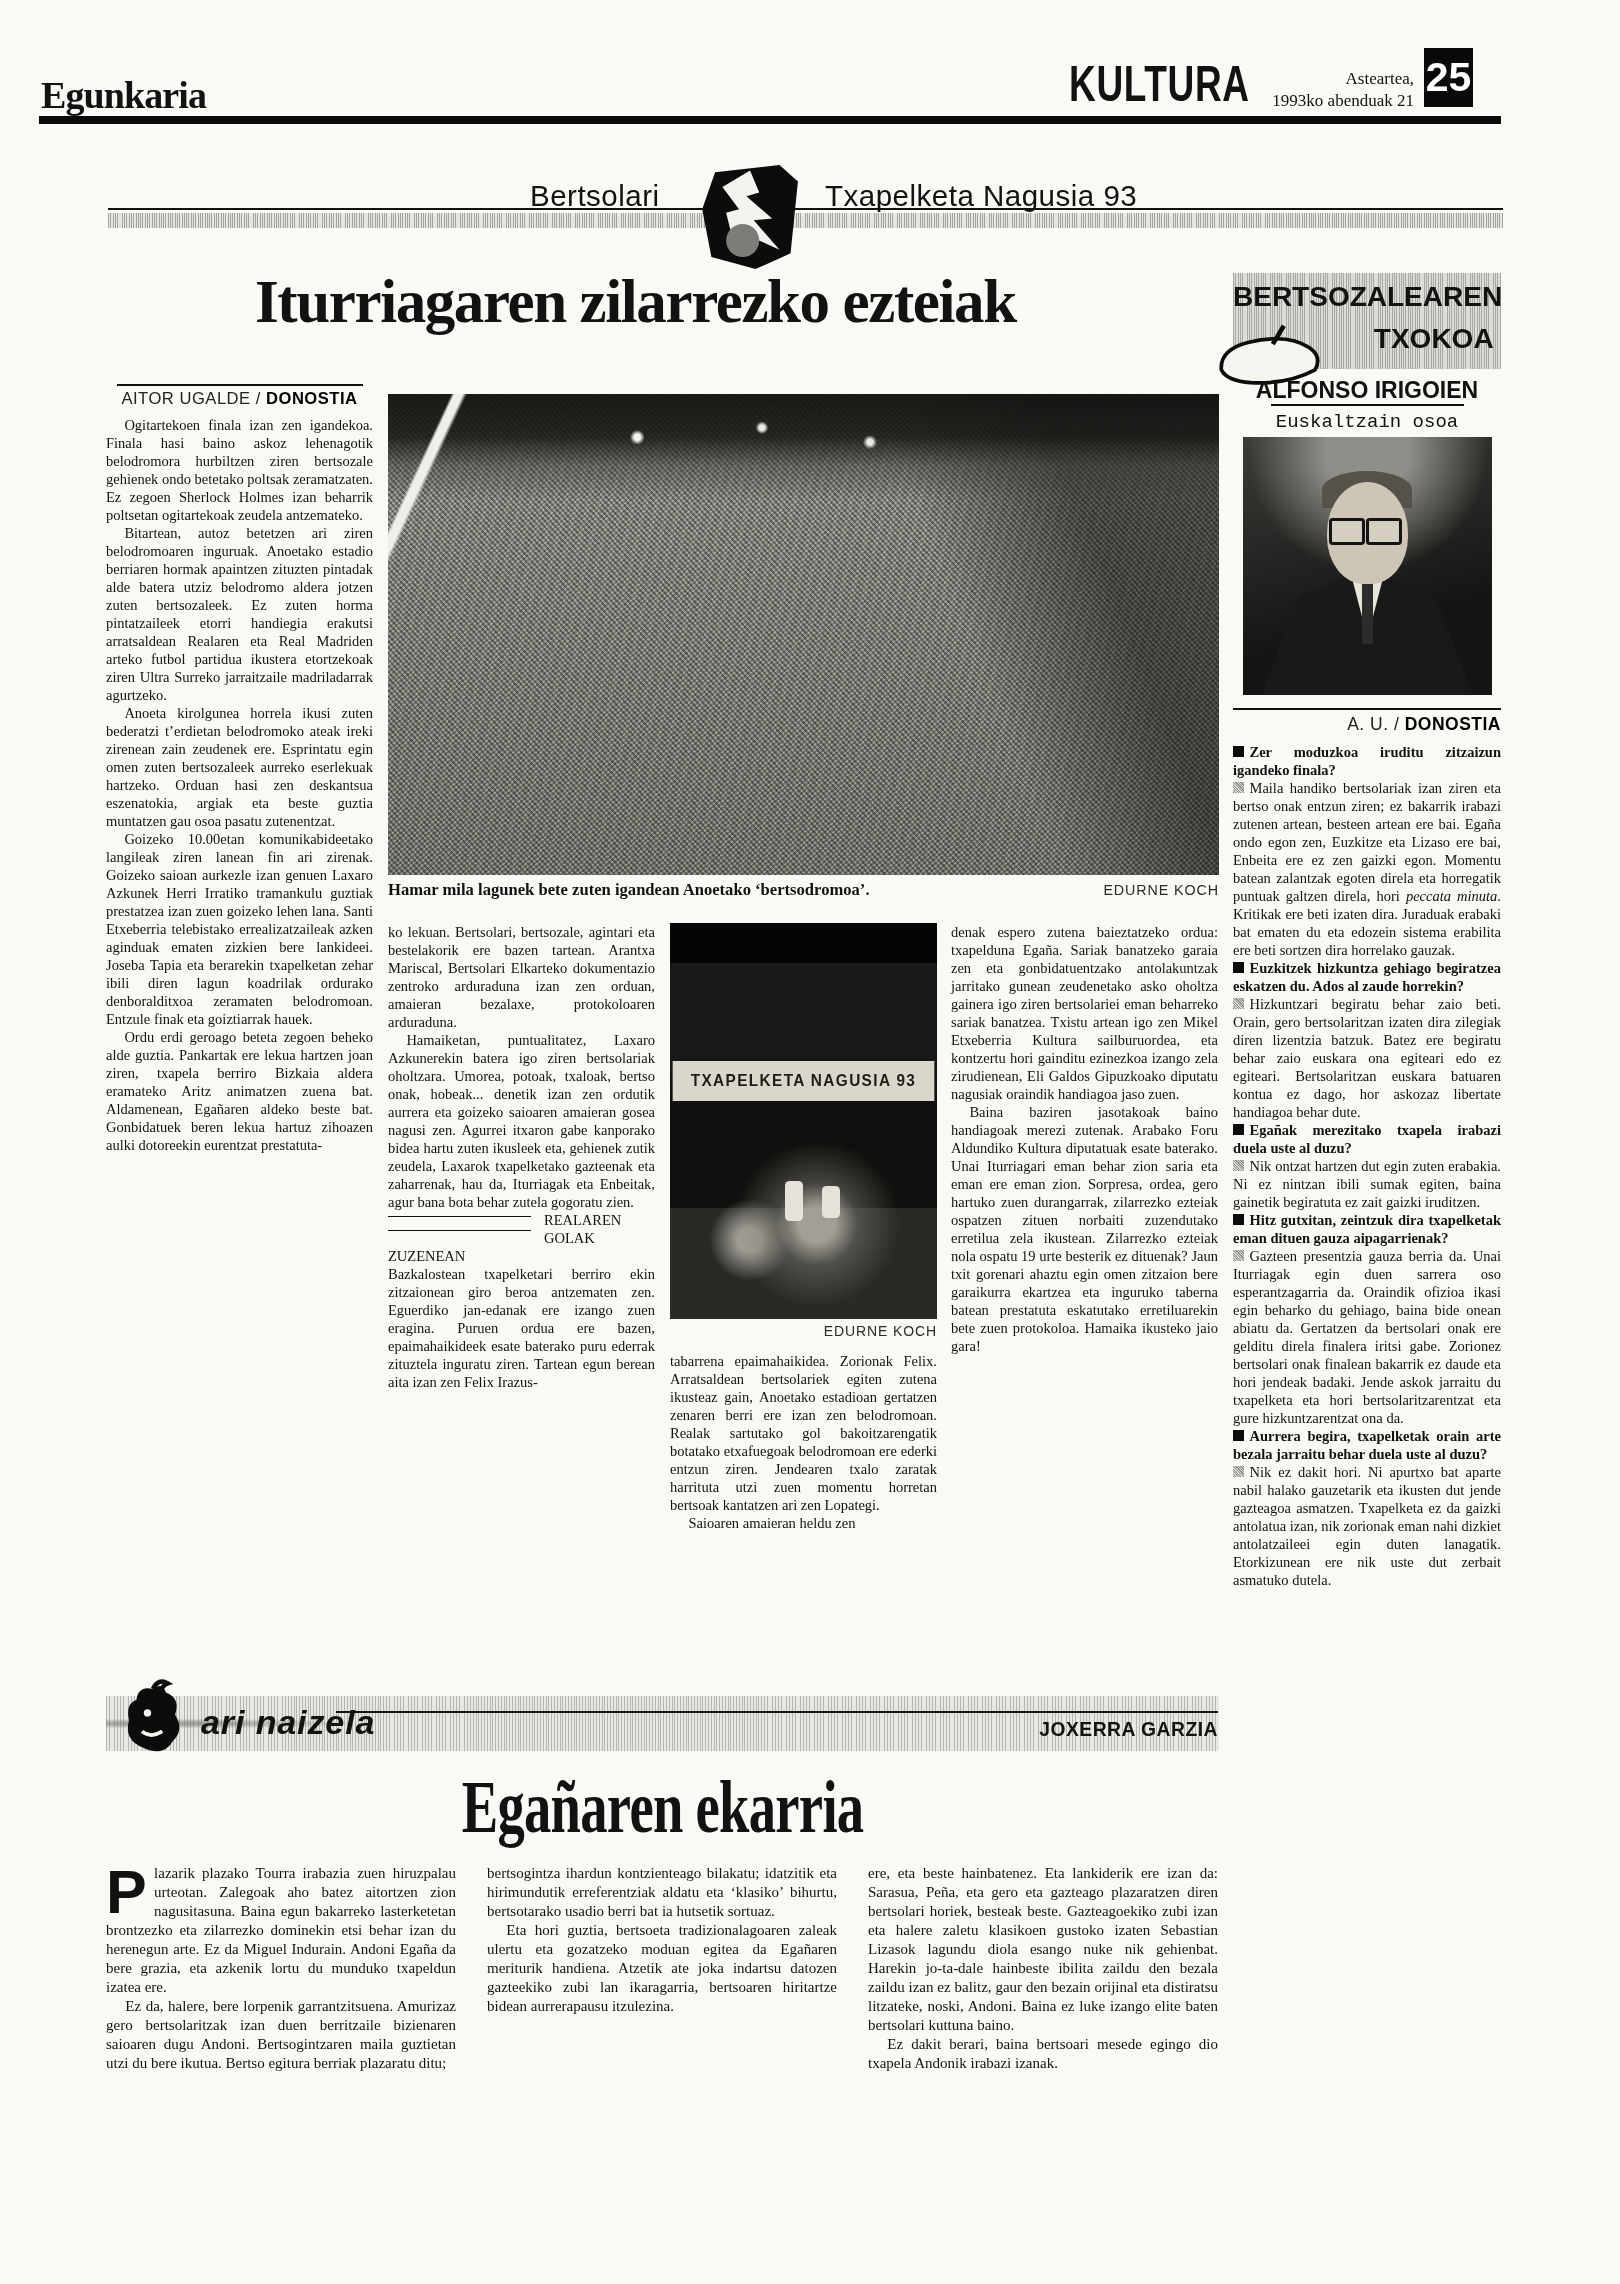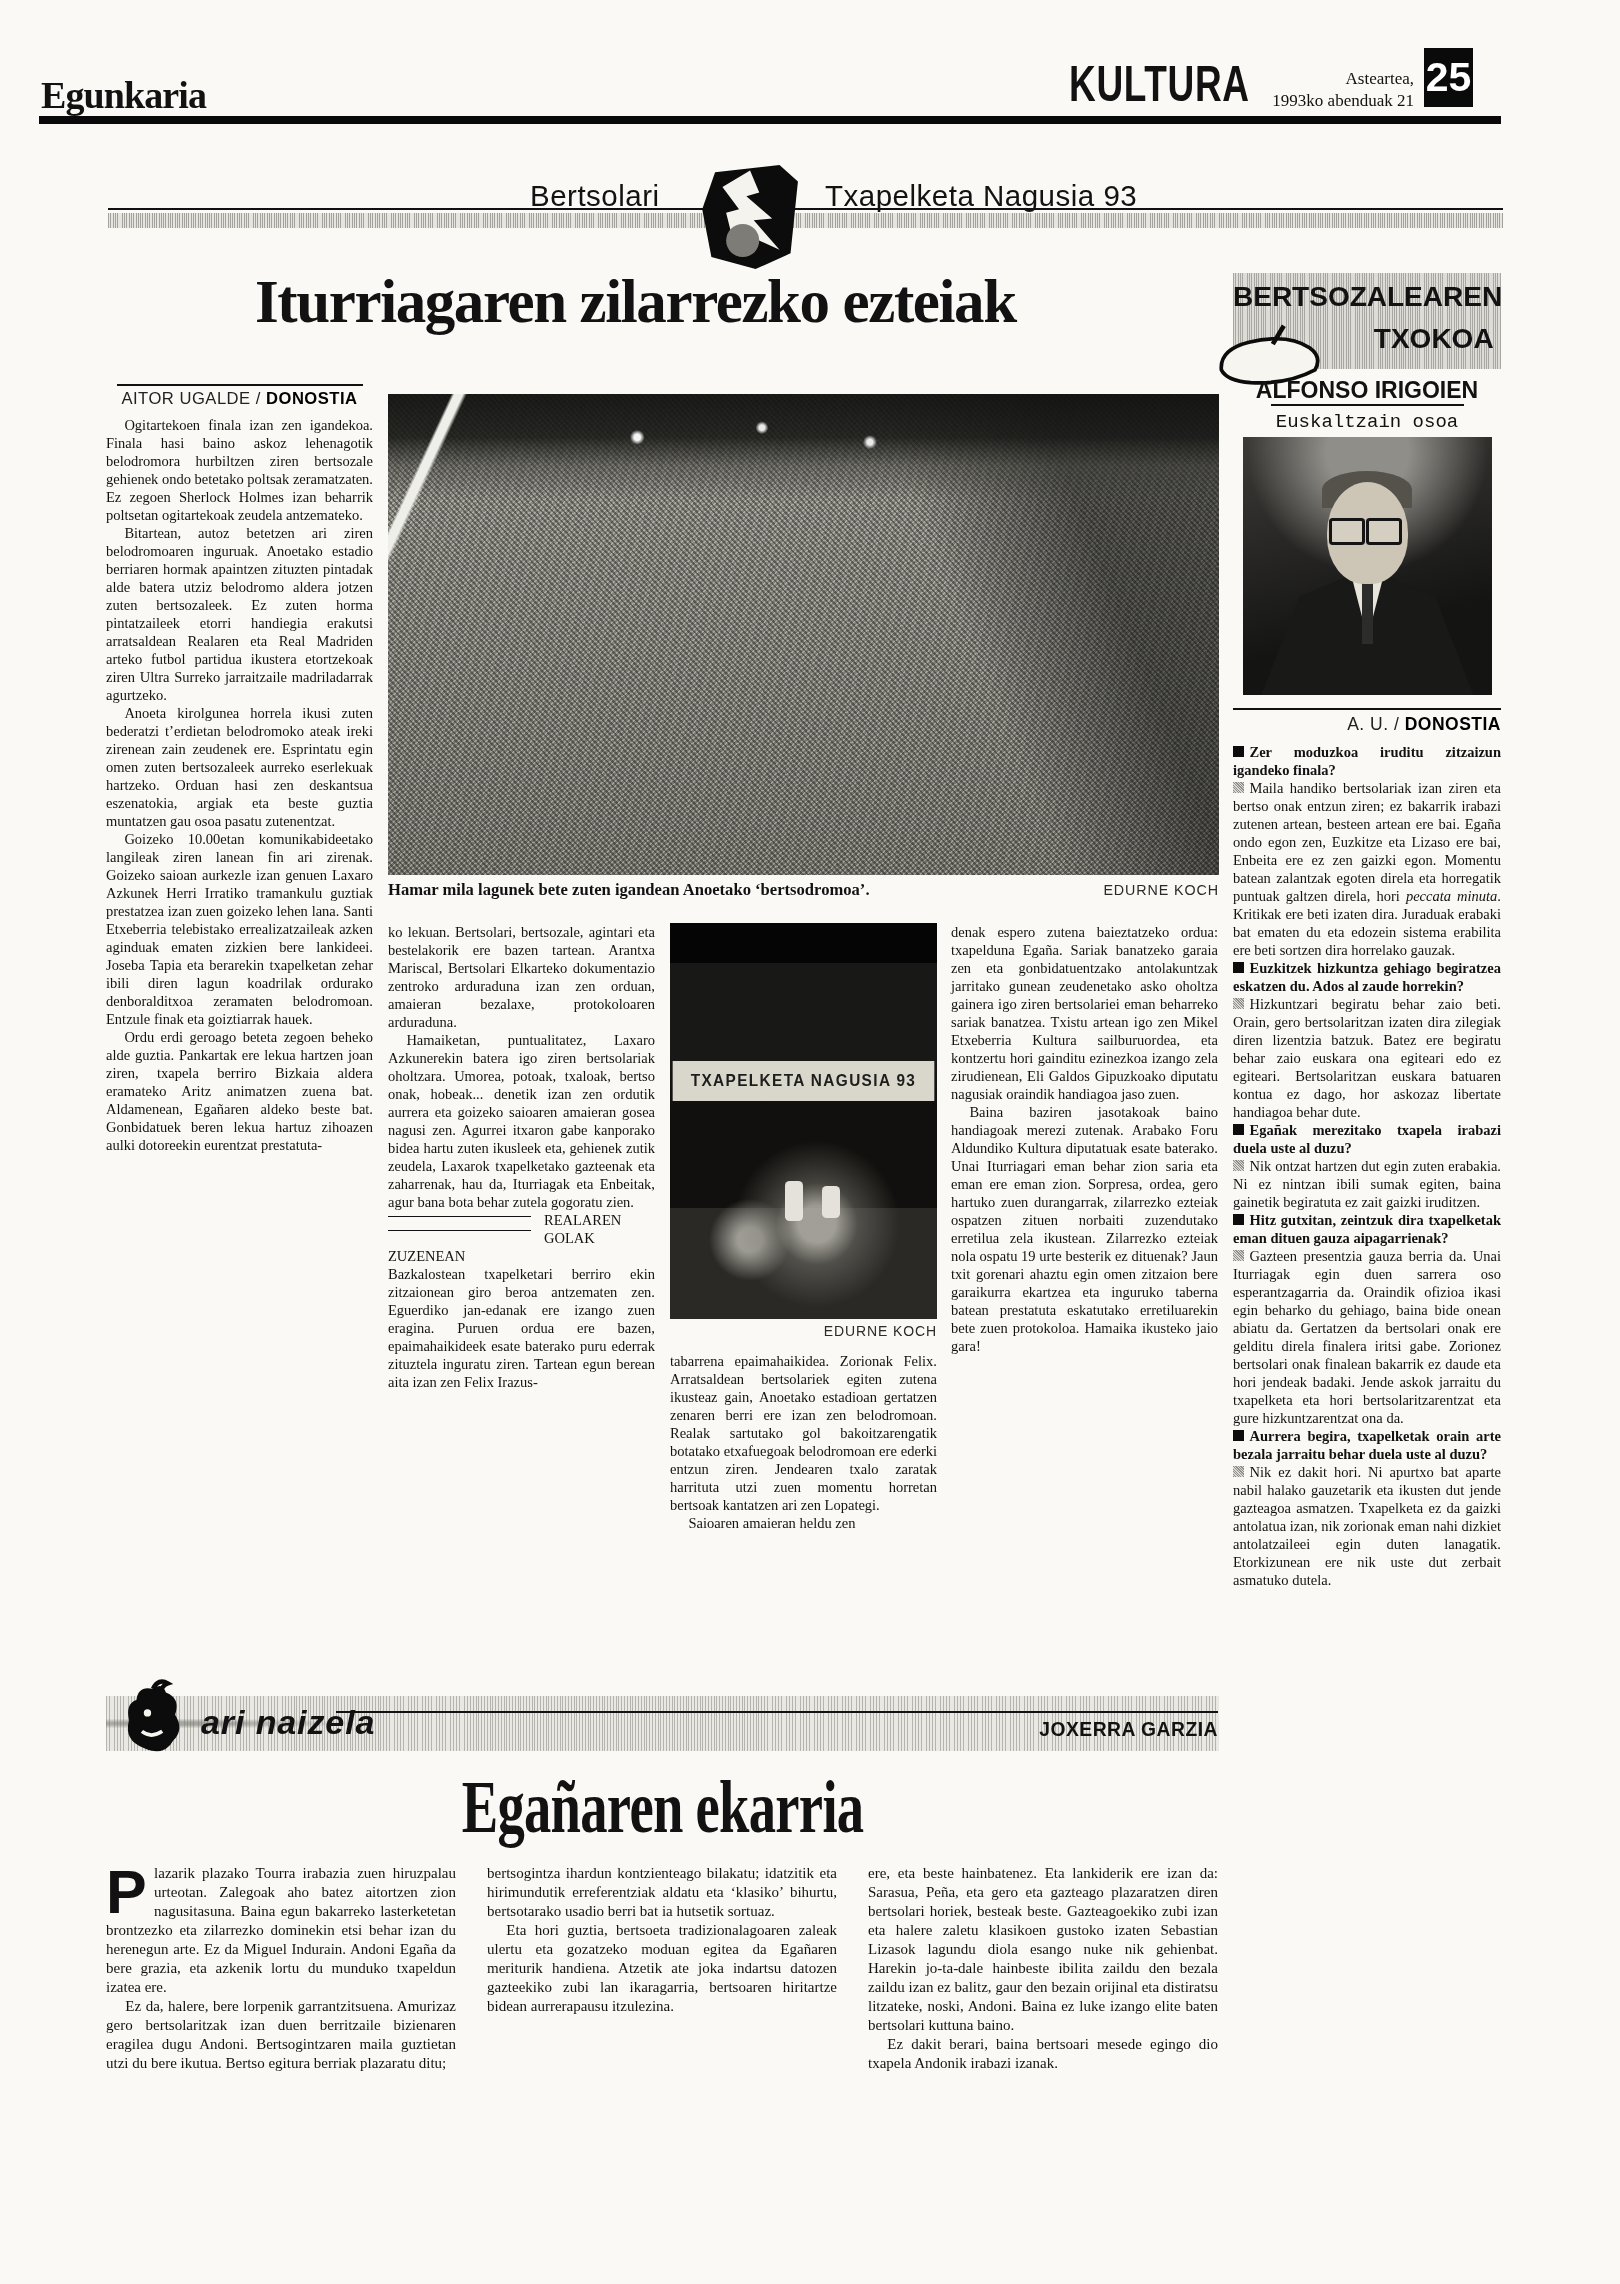--- a/index.html
+++ b/index.html
@@ -260,21 +260,21 @@
   </div>
   <div class="abs kicker">ari naizela</div>
   <div class="abs band-rule"></div>
   <div class="abs col-author">JOXERRA GARZIA</div>
   <div class="abs headline2-wrap">
     <span class="headline2">Egañaren ekarria</span>
   </div>
 
   <div class="abs bcol bcolA">
     <p class="np"><span class="dropcap">P</span><span>lazarik plazako Tourra irabazia zuen hiruzpalau urteotan. Zalegoak aho batez aitortzen zion nagusitasuna. Baina egun bakarreko lasterketetan brontzezko eta zilarrezko dominekin etsi behar izan du herenegun arte. Ez da Miguel Indurain. Andoni Egaña da bere grazia, eta azkenik lortu du munduko txapeldun izatea ere.</span></p>
-    <p>Ez da, halere, bere lorpenik garrantzitsuena. Amurizaz gero bertsolaritzak izan duen berritzaile bizienaren eragilea dugu Andoni. Bertsogintzaren maila guztietan utzi du bere ikutua. Bertso egitura berriak plazaratu ditu;</p>
+    <p>Ez da, halere, bere lorpenik garrantzitsuena. Amurizaz gero bertsolaritzak izan duen berritzaile bizienaren saioaren dugu Andoni. Bertsogintzaren maila guztietan utzi du bere ikutua. Bertso egitura berriak plazaratu ditu;</p>
   </div>
   <div class="abs bcol bcolB">
     <p class="np">bertsogintza ihardun kontzienteago bilakatu; idatzitik eta hirimundutik erreferentziak aldatu eta ‘klasiko’ bihurtu, bertsotarako usadio berri bat ia hutsetik sortuaz.</p>
     <p>Eta hori guztia, bertsoeta tradizionalagoaren zaleak ulertu eta gozatzeko moduan egitea da Egañaren meriturik handiena. Atzetik ate joka indartsu datozen gazteekiko zubi lan ikaragarria, bertsoaren hiritartze bidean aurrerapausu itzulezina.</p>
   </div>
   <div class="abs bcol bcolC">
     <p class="np">ere, eta beste hainbatenez. Eta lankiderik ere izan da: Sarasua, Peña, eta gero eta gazteago plazaratzen diren bertsolari horiek, besteak beste. Gazteagoekiko zubi izan eta halere zaletu klasikoen gustoko izaten Sebastian Lizasok lagundu diola esango nuke nik gehienbat. Harekin jo-ta-dale hainbeste ibilita zaildu den bezala zaildu izan ez balitz, gaur den bezain orijinal eta distiratsu litzateke, noski, Andoni. Baina ez luke izango elite baten bertsolari kuttuna baino.</p>
     <p>Ez dakit berari, baina bertsoari mesede egingo dio txapela Andonik irabazi izanak.</p>
   </div>
 

